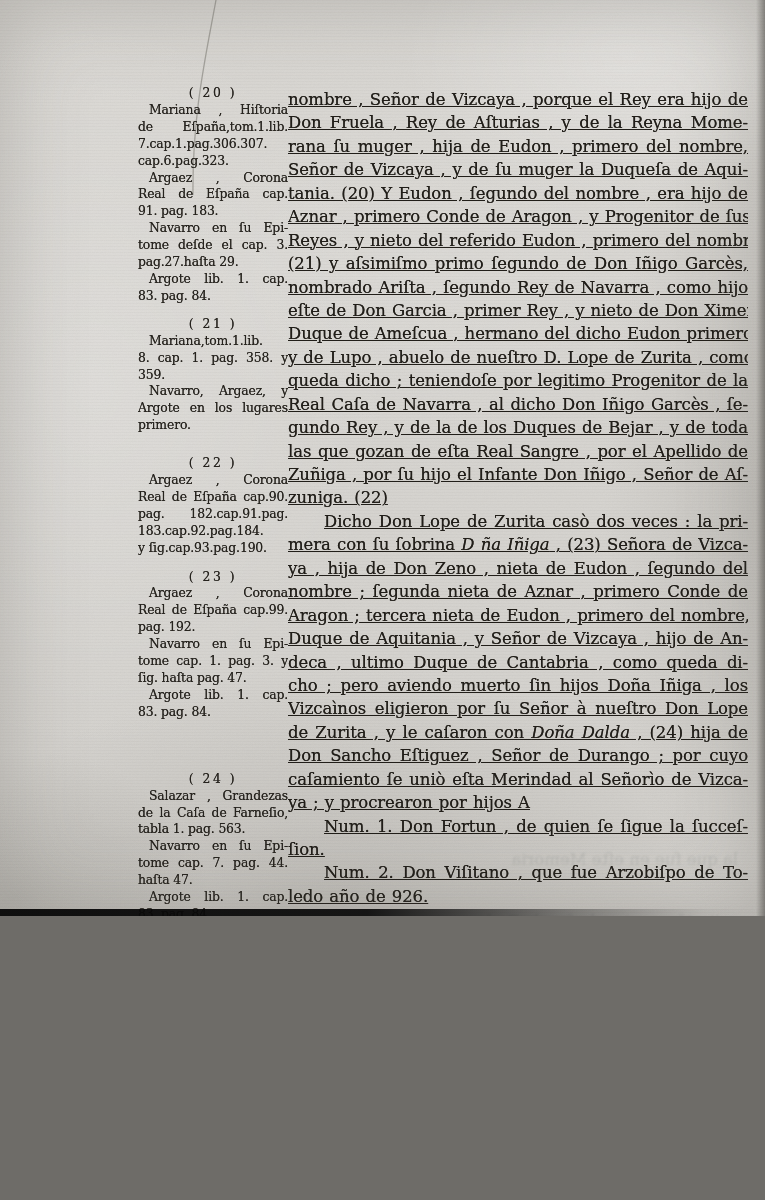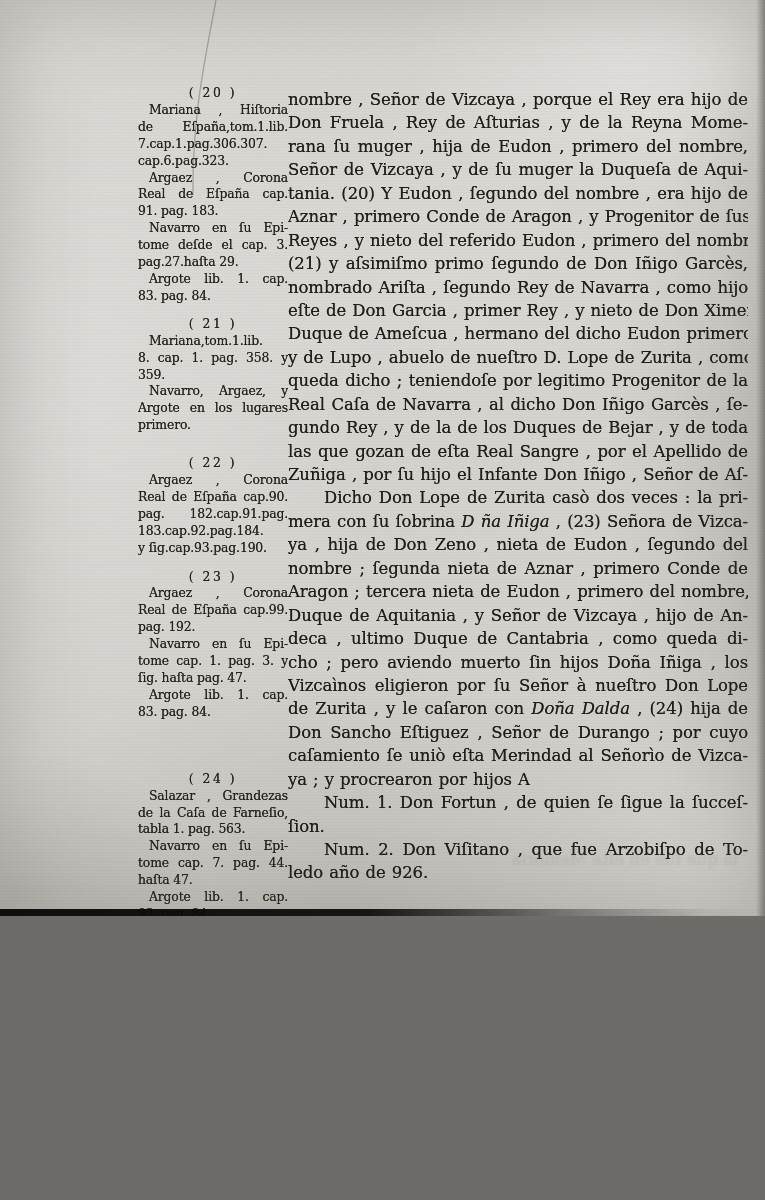--- a/index.html
+++ b/index.html
@@ -48,21 +48,21 @@
   .note-line{text-align:justify;text-align-last:justify;white-space:nowrap;overflow:hidden;}
   .note-line.first{text-indent:11px;}
   .note-line.last{text-align-last:left;white-space:normal;}
 
   
   .main-col{
     position:absolute;left:288px;top:88px;width:460px;
     font-size:16.5px;line-height:23.45px;letter-spacing:-0.1px;word-spacing:1px;
     color:#211e19;text-shadow:0 0 0.55px rgba(28,25,20,0.8);
   }
-  .para{margin:0;}
+  .para{margin:0;text-decoration:underline;}
   .text-line{text-align:justify;text-align-last:justify;white-space:nowrap;overflow:hidden;height:23.45px;}
   .text-line.last{text-align-last:left;white-space:normal;}
   .para.indent .text-line:first-child{text-indent:36px;}
 
   
   .ghost-block{
     position:absolute;color:#767c7a;opacity:0.20;filter:blur(1.1px);
     transform:scaleX(-1);font-size:16.5px;line-height:24px;pointer-events:none;
     text-align:justify;
   }
@@ -192,20 +192,21 @@
         <div class="text-line">(21) y aſsimiſmo primo ſegundo de Don Iñigo Garcès,</div>
         <div class="text-line">nombrado Ariſta , ſegundo Rey de Navarra , como hijo</div>
         <div class="text-line">eſte de Don Garcia , primer Rey , y nieto de Don Ximeno,</div>
         <div class="text-line">Duque de Ameſcua , hermano del dicho Eudon primero,</div>
         <div class="text-line">y de Lupo , abuelo de nueſtro D. Lope de Zurita , como</div>
         <div class="text-line">queda dicho ; teniendoſe por legitimo Progenitor de la</div>
         <div class="text-line">Real Caſa de Navarra , al dicho Don Iñigo Garcès , ſe-</div>
         <div class="text-line">gundo Rey , y de la de los Duques de Bejar , y de todas</div>
         <div class="text-line">las que gozan de eſta Real Sangre , por el Apellido de</div>
         <div class="text-line">Zuñiga , por ſu hijo el Infante Don Iñigo , Señor de Aſ-</div>
+        <div class="text-line last">zuniga. (22)</div>
       </div>
       <div class="para indent">
         <div class="text-line">Dicho Don Lope de Zurita casò dos veces : la pri-</div>
         <div class="text-line">mera con ſu ſobrina <i>D ña Iñiga</i> , (23) Señora de Vizca-</div>
         <div class="text-line">ya , hija de Don Zeno , nieta de Eudon , ſegundo del</div>
         <div class="text-line">nombre ; ſegunda nieta de Aznar , primero Conde de</div>
         <div class="text-line">Aragon ; tercera nieta de Eudon , primero del nombre,</div>
         <div class="text-line">Duque de Aquitania , y Señor de Vizcaya , hijo de An-</div>
         <div class="text-line">deca , ultimo Duque de Cantabria , como queda di-</div>
         <div class="text-line">cho ; pero aviendo muerto ſin hijos Doña Iñiga , los</div>

